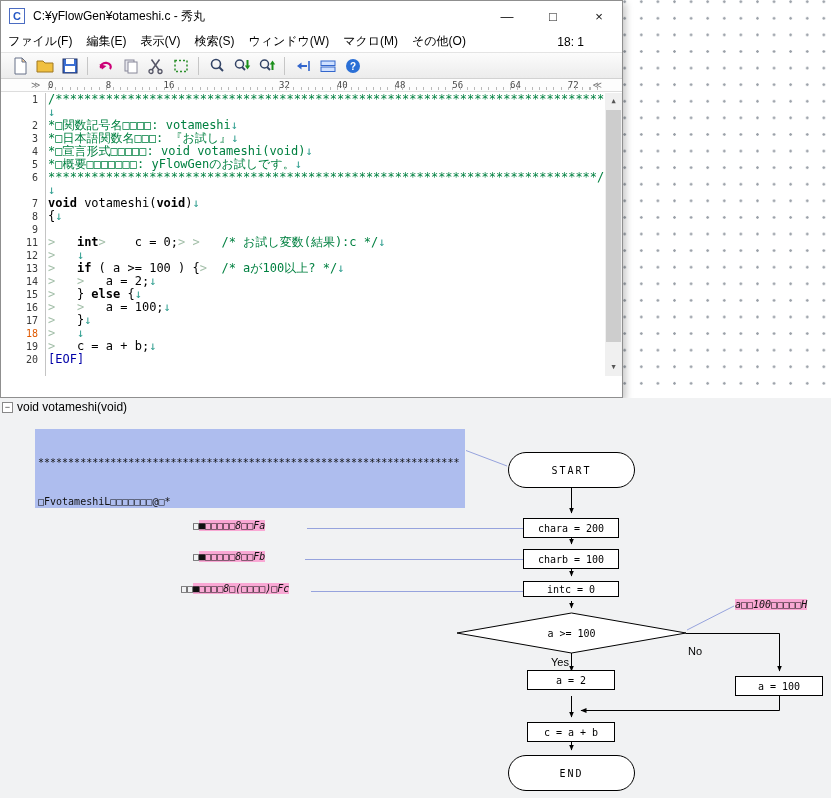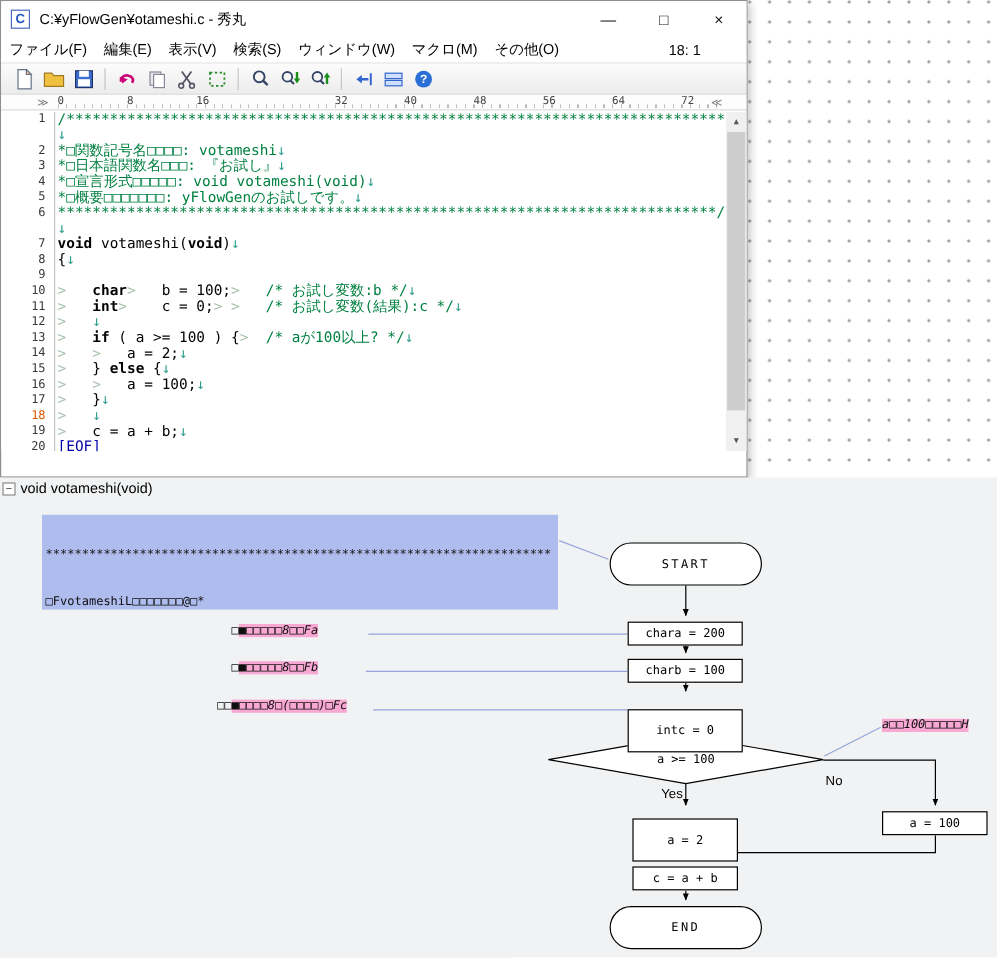--- a/index.html
+++ b/index.html
@@ -225,21 +225,20 @@
           <div class="crow"><span class="lnum"></span><span class="ltext"><span class="rm">↓</span></span></div>
           <div class="crow"><span class="lnum">2</span><span class="ltext"><span class="cm">*□関数記号名□□□□: votameshi</span><span class="rm">↓</span></span></div>
           <div class="crow"><span class="lnum">3</span><span class="ltext"><span class="cm">*□日本語関数名□□□: 『お試し』</span><span class="rm">↓</span></span></div>
           <div class="crow"><span class="lnum">4</span><span class="ltext"><span class="cm">*□宣言形式□□□□□: void votameshi(void)</span><span class="rm">↓</span></span></div>
           <div class="crow"><span class="lnum">5</span><span class="ltext"><span class="cm">*□概要□□□□□□□: yFlowGenのお試しです。</span><span class="rm">↓</span></span></div>
           <div class="crow"><span class="lnum">6</span><span class="ltext"><span class="cm">****************************************************************************/</span></span></div>
           <div class="crow"><span class="lnum"></span><span class="ltext"><span class="rm">↓</span></span></div>
           <div class="crow"><span class="lnum">7</span><span class="ltext"><span class="kw">void</span><span class="tx"> votameshi(</span><span class="kw">void</span><span class="tx">)</span><span class="rm">↓</span></span></div>
           <div class="crow"><span class="lnum">8</span><span class="ltext"><span class="tx">{</span><span class="rm">↓</span></span></div>
           <div class="crow"><span class="lnum">9</span></div>
-          <div class="crow"><span class="lnum">10</span><span class="ltext"><span class="tb">&gt;   </span><span class="kw">char</span><span class="tb">&gt;   </span><span class="tx">b = 100;</span><span class="tb">&gt;   </span><span class="cm">/* お試し変数:b */</span><span class="rm">↓</span></span></div>
           <div class="crow"><span class="lnum">11</span><span class="ltext"><span class="tb">&gt;   </span><span class="kw">int</span><span class="tb">&gt;    </span><span class="tx">c = 0;</span><span class="tb">&gt; &gt;   </span><span class="cm">/* お試し変数(結果):c */</span><span class="rm">↓</span></span></div>
           <div class="crow"><span class="lnum">12</span><span class="ltext"><span class="tb">&gt;   </span><span class="rm">↓</span></span></div>
           <div class="crow"><span class="lnum">13</span><span class="ltext"><span class="tb">&gt;   </span><span class="kw">if</span><span class="tx"> ( a &gt;= 100 ) {</span><span class="tb">&gt;  </span><span class="cm">/* aが100以上? */</span><span class="rm">↓</span></span></div>
           <div class="crow"><span class="lnum">14</span><span class="ltext"><span class="tb">&gt;   &gt;   </span><span class="tx">a = 2;</span><span class="rm">↓</span></span></div>
           <div class="crow"><span class="lnum">15</span><span class="ltext"><span class="tb">&gt;   </span><span class="tx">} </span><span class="kw">else</span><span class="tx"> {</span><span class="rm">↓</span></span></div>
           <div class="crow"><span class="lnum">16</span><span class="ltext"><span class="tb">&gt;   &gt;   </span><span class="tx">a = 100;</span><span class="rm">↓</span></span></div>
           <div class="crow"><span class="lnum">17</span><span class="ltext"><span class="tb">&gt;   </span><span class="tx">}</span><span class="rm">↓</span></span></div>
           <div class="crow"><span class="lnum red">18</span><span class="ltext"><span class="tb">&gt;   </span><span class="rm">↓</span></span></div>
           <div class="crow"><span class="lnum">19</span><span class="ltext"><span class="tb">&gt;   </span><span class="tx">c = a + b;</span><span class="rm">↓</span></span></div>
           <div class="crow"><span class="lnum">20</span><span class="ltext"><span class="eof">[EOF]</span></span></div>
@@ -297,22 +296,22 @@
       <line x1="571.5" y1="298" x2="571.5" y2="319" stroke="#000" marker-end="url(#arr)"></line>
       <polyline points="779.5,298 779.5,312.5 581,312.5" fill="none" stroke="#000" marker-end="url(#arr)"></polyline>
       <line x1="571.5" y1="344" x2="571.5" y2="352" stroke="#000" marker-end="url(#arr)"></line>
 
       <polygon points="571.5,215 686,235 571.5,255 457,235" fill="#ffffff" stroke="#000"></polygon>
     </svg>
 
     <div class="fnode stadium" style="left:508px;top:54px;width:127px;height:36px">START</div>
     <div class="fnode" style="left:523px;top:120px;width:96px;height:20px">chara = 200</div>
     <div class="fnode" style="left:523px;top:151px;width:96px;height:20px">charb = 100</div>
-    <div class="fnode" style="left:523px;top:193px;width:96px;height:36px">intc = 0</div>
+    <div class="fnode" style="left:523px;top:183px;width:96px;height:16px">intc = 0</div>
     <div class="dec-text" style="left:457px;top:215px;width:229px;height:40px">a &gt;= 100</div>
     <div class="edge-label" style="left:545px;top:258px;width:24px;text-align:right">Yes</div>
     <div class="edge-label" style="left:688px;top:247px">No</div>
-    <div class="fnode" style="left:527px;top:284px;width:88px;height:36px">a = 2</div>
+    <div class="fnode" style="left:527px;top:272px;width:88px;height:20px">a = 2</div>
     <div class="fnode" style="left:735px;top:278px;width:88px;height:20px">a = 100</div>
     <div class="fnode" style="left:527px;top:324px;width:88px;height:20px">c = a + b</div>
     <div class="fnode stadium" style="left:508px;top:357px;width:127px;height:36px">END</div>
   </div>
 </div>
 
 </body></html>

